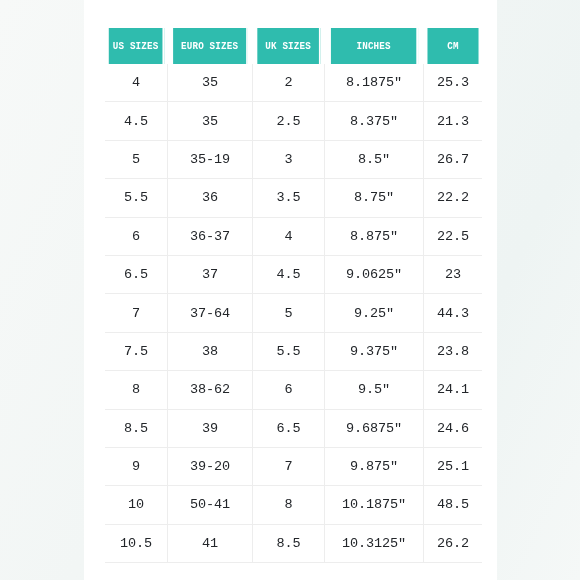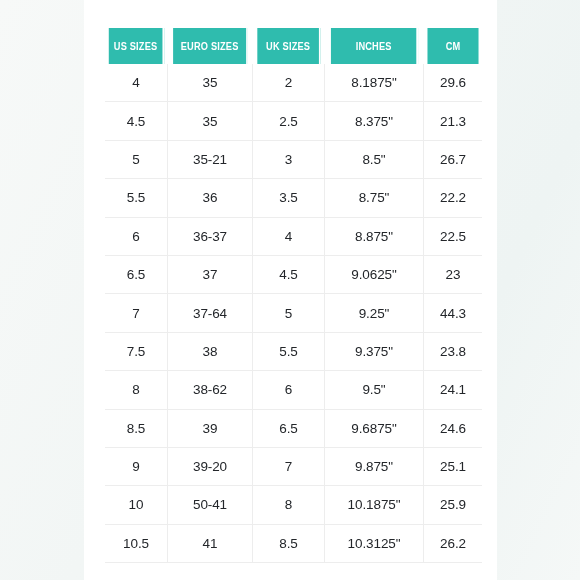--- a/index.html
+++ b/index.html
@@ -14,20 +14,21 @@
     background: #f3f7f6;
   }
 
   #page {
     position: relative;
     width: 580px;
     height: 580px;
     background:
       linear-gradient(115deg, #f7f9f8 0%, #f2f6f5 40%, #eef4f3 75%, #f5f8f7 100%);
     box-sizing: border-box;
+    font-family: Liberation Mono, monospace;
   }
 
   
   #card {
     position: absolute;
     left: 84px;
     top: 0;
     width: 413px;
     height: 580px;
     background: #ffffff;
@@ -143,32 +144,32 @@
           </tr>
         </thead>
 
         <tbody class="body-frame">
 
         <tr>
               <td>4</td>
               <td>35</td>
               <td>2</td>
               <td>8.1875"</td>
-              <td>29.6</td>
+              <td>25.3</td>
             </tr>
             <tr>
               <td>4.5</td>
               <td>35</td>
               <td>2.5</td>
               <td>8.375"</td>
               <td>21.3</td>
             </tr>
             <tr>
               <td>5</td>
-              <td>35-21</td>
+              <td>35-19</td>
               <td>3</td>
               <td>8.5"</td>
               <td>26.7</td>
             </tr>
             <tr>
               <td>5.5</td>
               <td>36</td>
               <td>3.5</td>
               <td>8.75"</td>
               <td>22.2</td>
@@ -220,21 +221,21 @@
               <td>39-20</td>
               <td>7</td>
               <td>9.875"</td>
               <td>25.1</td>
             </tr>
             <tr>
               <td>10</td>
               <td>50-41</td>
               <td>8</td>
               <td>10.1875"</td>
-              <td>25.9</td>
+              <td>48.5</td>
             </tr>
             <tr>
               <td>10.5</td>
               <td>41</td>
               <td>8.5</td>
               <td>10.3125"</td>
               <td>26.2</td>
             </tr>
           </tbody>
       </table>

